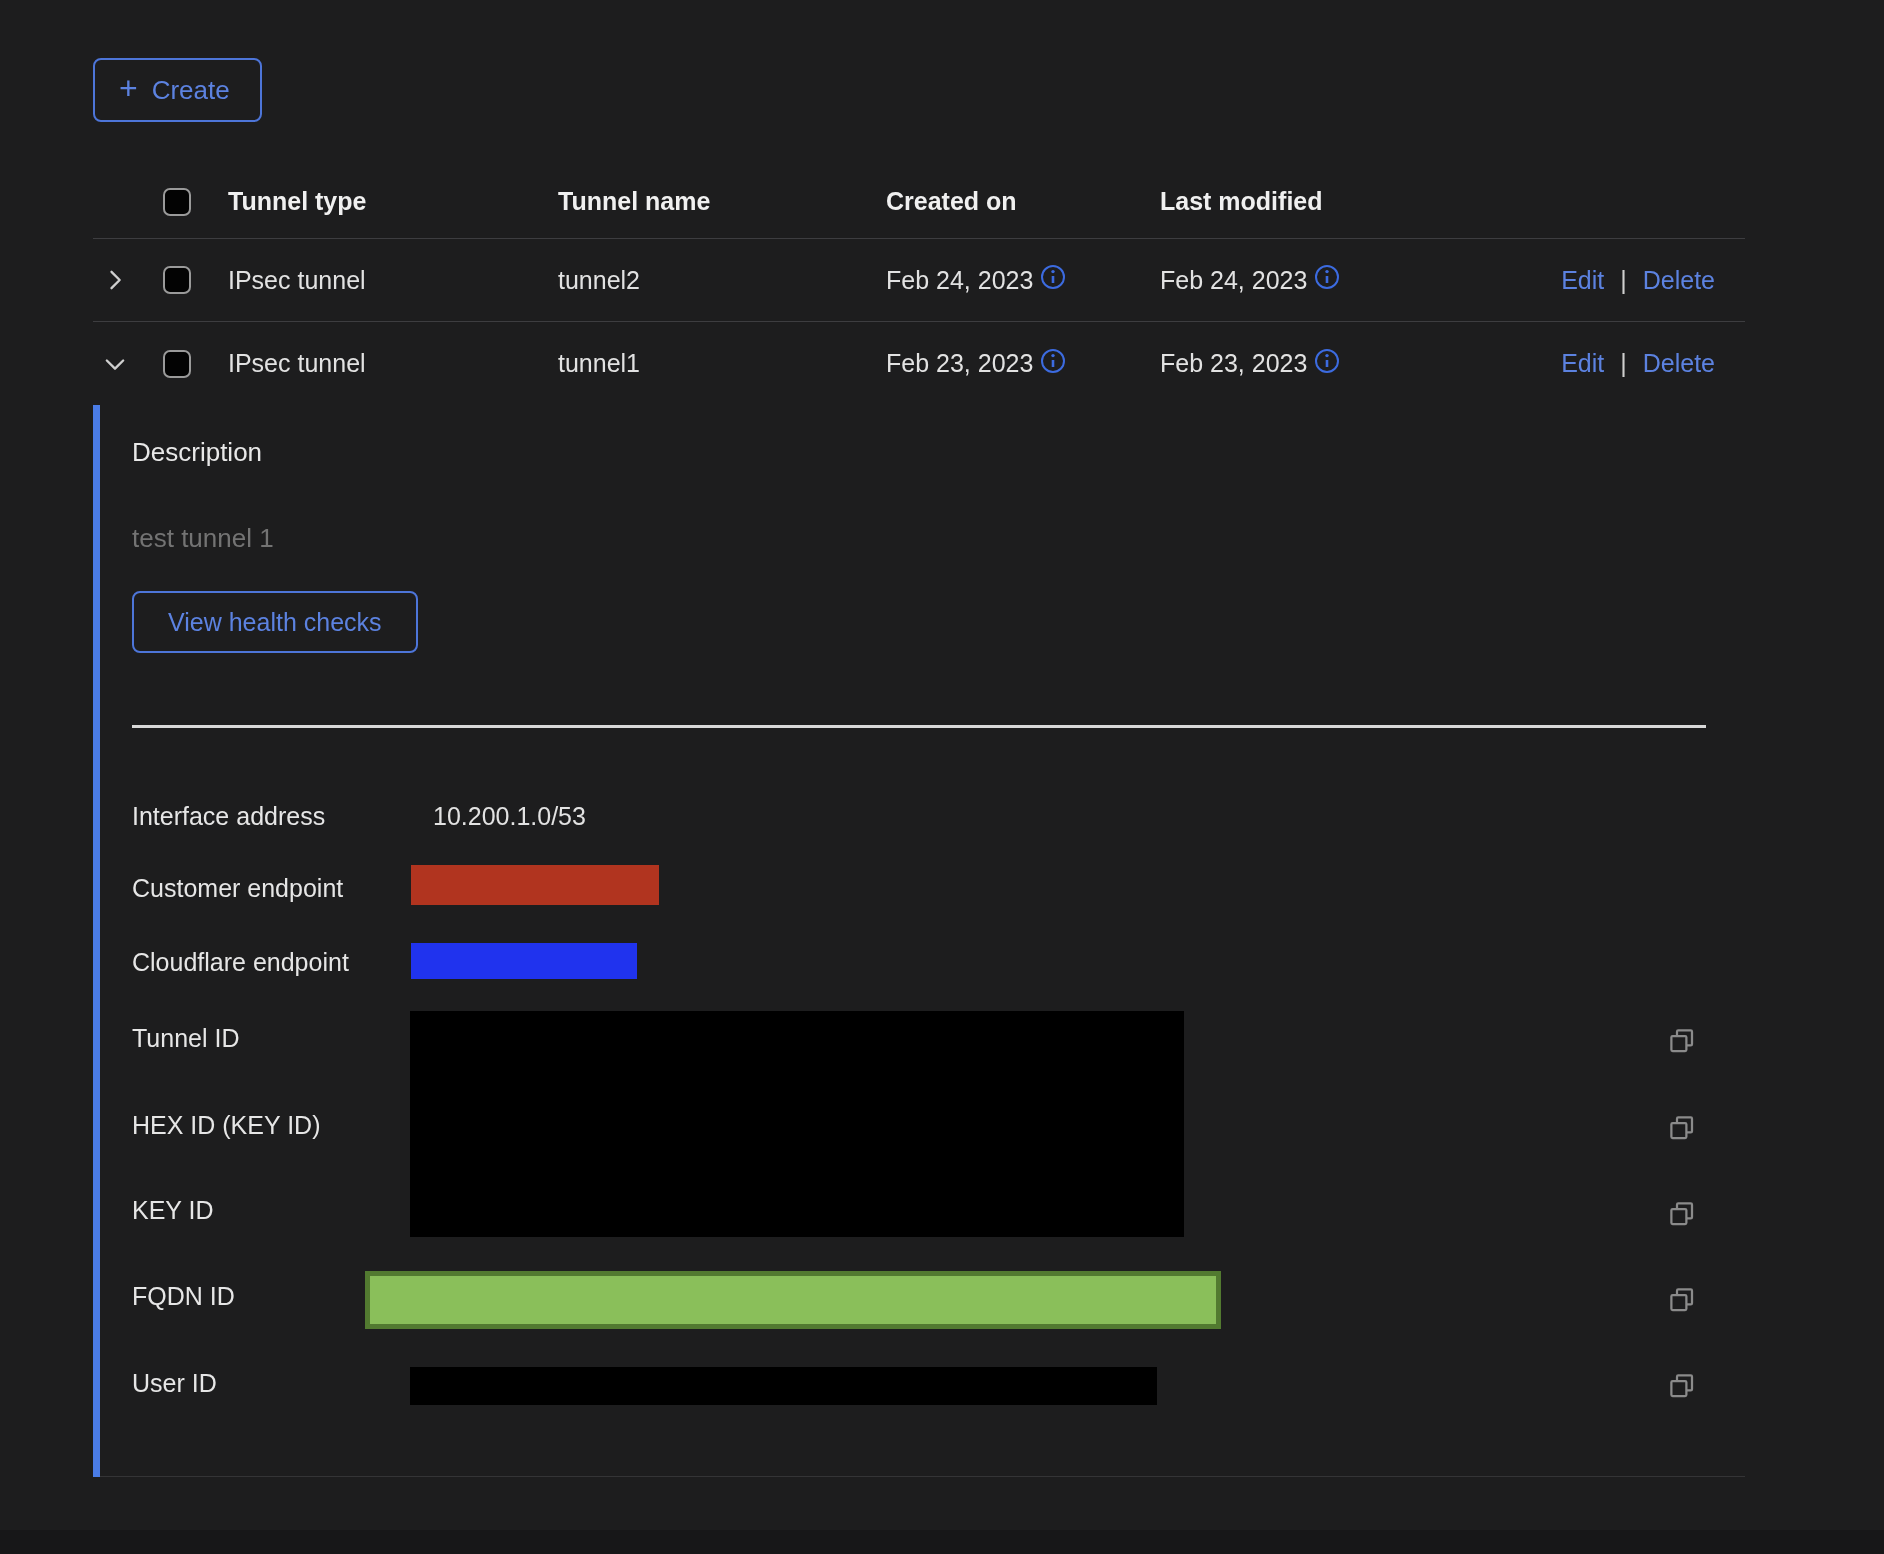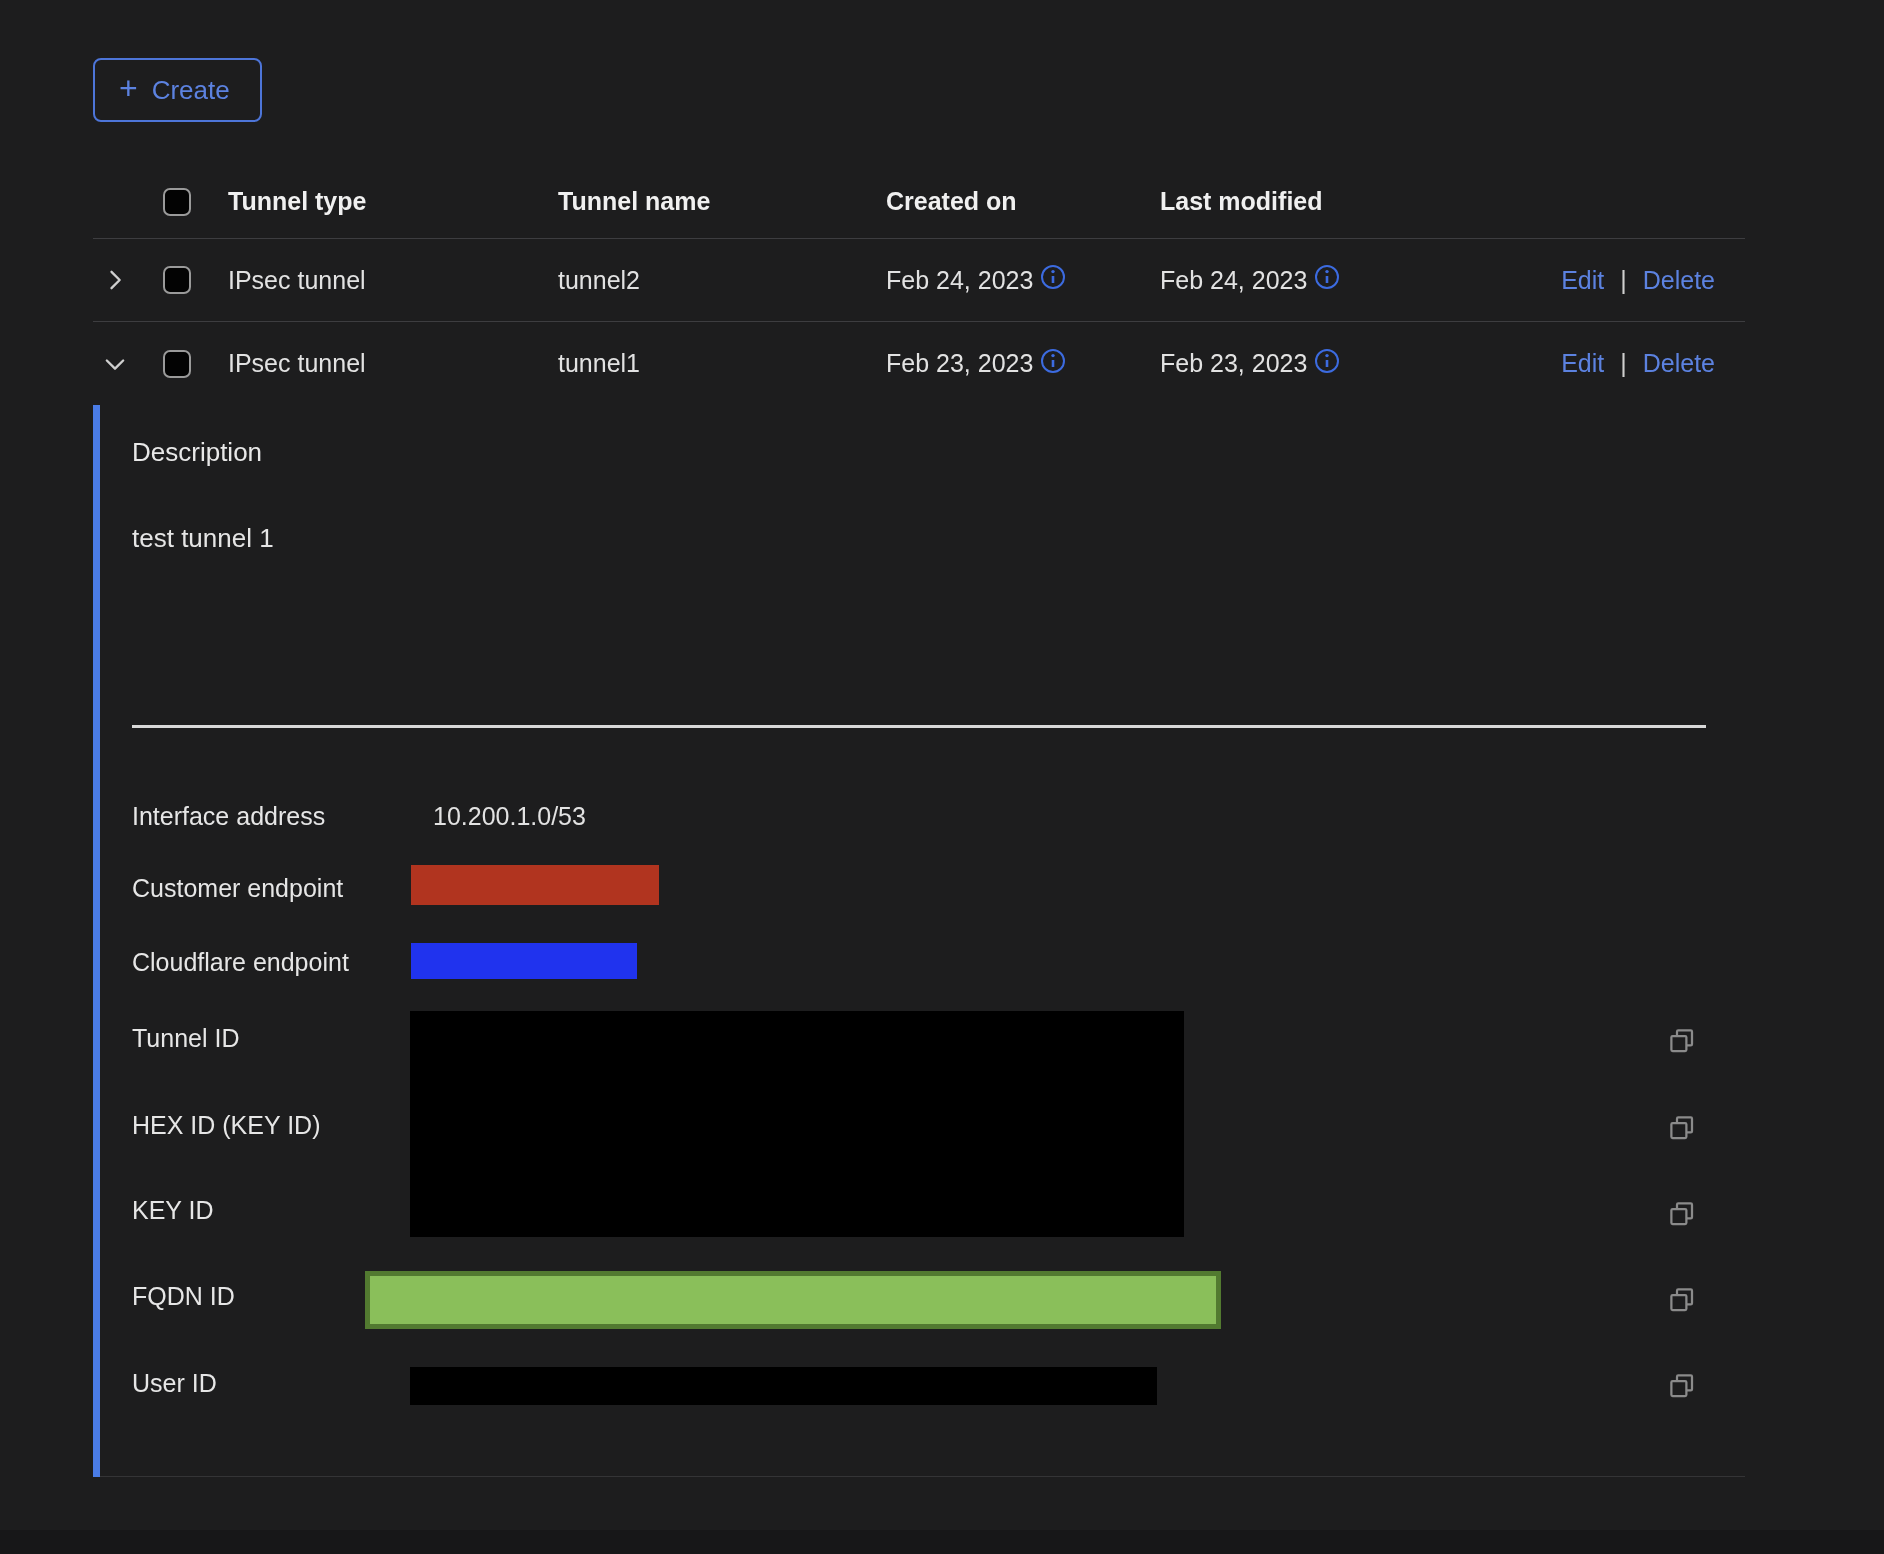--- a/index.html
+++ b/index.html
@@ -52,21 +52,21 @@
   .chev-btn { background: none; border: none; cursor: pointer; padding: 0; display: flex; }
 
   
   .panel {
     position: relative; width: 1652px; height: 1072px;
     border-bottom: 1px solid #343436;
   }
   .blue-bar { position: absolute; left: 0; top: 0; width: 7px; height: 1072px; background: #4a7ce6; }
   .p-abs { position: absolute; }
   .desc-label { left: 39px; top: 32px; font-size: 26px; color: #e8e8e8; }
-  .desc-value { left: 39px; top: 118px; font-size: 26px; color: #e5e5e5; }
+  .desc-value { left: 39px; top: 118px; font-size: 26px; color: #737373; }
   .health-btn {
     left: 39px; top: 186px; height: 62px; padding: 0 34px;
     display: inline-flex; align-items: center;
     background: transparent; border: 2px solid #4d75d9; border-radius: 8px;
     color: #5c82e0; font-size: 25px; font-family: inherit; cursor: pointer;
   }
   .divider { left: 39px; top: 320px; width: 1574px; height: 3px; background: #d8d8d8; }
 
   .f-label { left: 39px; font-size: 25px; color: #e6e6e6; line-height: 30px; }
   .f-value { left: 340px; font-size: 25px; color: #e2e2e2; line-height: 30px; }
@@ -188,20 +188,23 @@
         <span class="link">Delete</span>
       </div>
     </div>
 
     <div class="panel">
       <div class="blue-bar"></div>
 
       <div class="p-abs desc-label">Description</div>
       <div class="p-abs desc-value">test tunnel 1</div>
 
+      <button class="p-abs health-btn">
+        <span>View health checks</span>
+      </button>
 
       <div class="p-abs divider"></div>
 
       <div class="p-abs f-label" style="top:396px">Interface address</div>
       <div class="p-abs f-value" style="top:396px">10.200.1.0/53</div>
 
       <div class="p-abs f-label" style="top:468px">Customer endpoint</div>
       <div class="p-abs f-label" style="top:542px">Cloudflare endpoint</div>
       <div class="p-abs f-label" style="top:618px">Tunnel ID</div>
       <div class="p-abs f-label" style="top:705px">HEX ID (KEY ID)</div>

